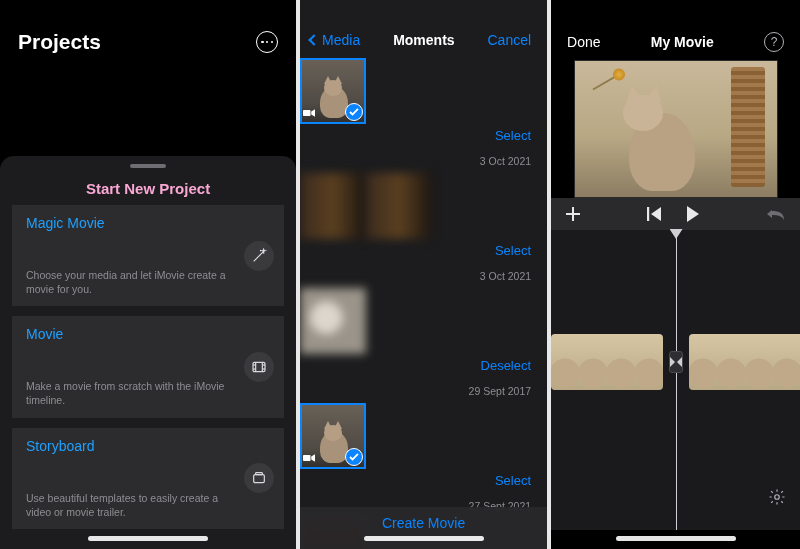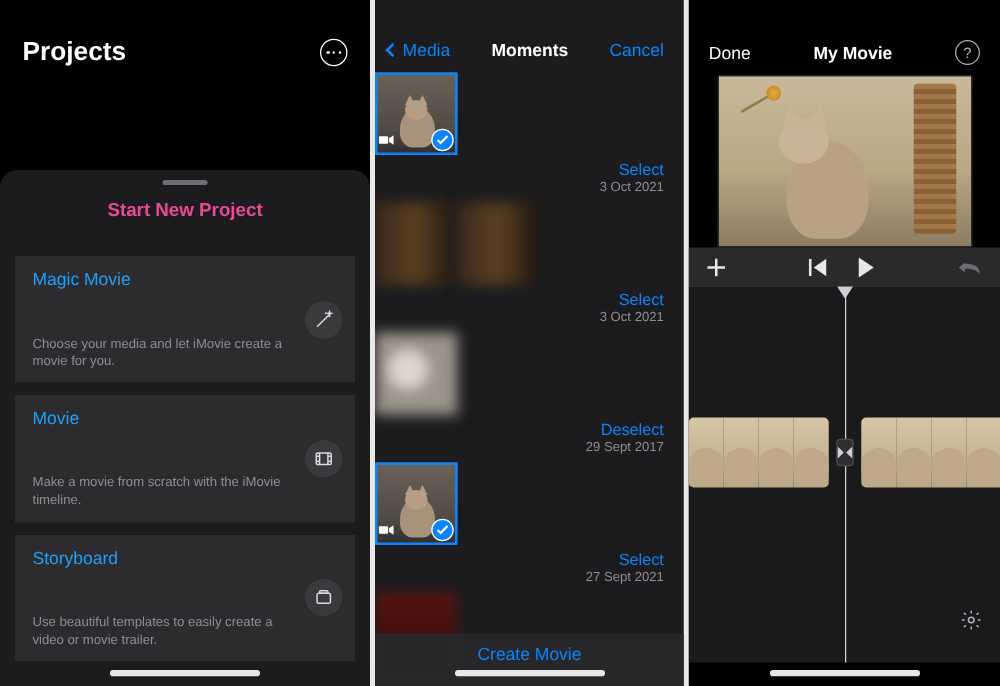--- a/index.html
+++ b/index.html
@@ -12,41 +12,41 @@
 
   
   .s1-top { padding: 30px 18px 0 18px; display: flex; justify-content: space-between; align-items: center; }
   .s1-title { font-size: 21px; font-weight: 700; }
   .s1-more { width: 22px; height: 22px; border: 1.6px solid #fff; border-radius: 50%; display: flex; align-items: center; justify-content: center; cursor: pointer; }
   .s1-more span { display: flex; gap: 2.2px; }
   .s1-more span i { width: 2.6px; height: 2.6px; background: #fff; border-radius: 50%; display: block; }
   .s1-empty { position: absolute; top: 218px; left: 0; right: 0; text-align: center; color: #bfbfbf; font-size: 14px; }
   .s1-sheet { position: absolute; bottom: 0; left: 0; right: 0; background: #1c1c1e; border-top-left-radius: 14px; border-top-right-radius: 14px; padding: 0 12px 10px 12px; }
   .sheet-grab { width: 36px; height: 4px; background: #6e6e72; border-radius: 3px; margin: 8px auto 12px auto; }
-  .sheet-title { text-align: center; font-size: 15px; font-weight: 600; margin-bottom: 28px; color: #ec4899; }
+  .sheet-title { text-align: center; font-size: 15px; font-weight: 600; margin-bottom: 8px; color: #f9a8d4; }
   .proj-card { background: #2c2c2e; border-radius: 0; padding: 10px 46px 10px 14px; margin-bottom: 10px; position: relative; cursor: pointer; }
   .proj-title { color: #1ea0ff; font-size: 14px; font-weight: 500; margin-bottom: 3px; }
   .proj-sub { color: #8e8e93; font-size: 10.5px; line-height: 1.35; margin-top: 37px; }
   .proj-icon { position: absolute; right: 10px; top: 50%; transform: translateY(-50%); width: 30px; height: 30px; border-radius: 50%; background: #3a3a3c; display: flex; align-items: center; justify-content: center; color: #d9d9e0; }
   .proj-icon svg { width: 16px; height: 16px; }
   .home-ind { position: absolute; bottom: 8px; left: 50%; transform: translateX(-50%); width: 120px; height: 5px; background: #fff; border-radius: 5px; opacity: 0.9; }
 
   
   .s2 { background: #1c1c1e; }
   .s2-nav { display: flex; align-items: center; justify-content: space-between; padding: 32px 16px 10px 10px; }
   .s2-back { color: #0a84ff; font-size: 14px; display: flex; align-items: center; cursor: pointer; gap:2px;}
   .chev-l { width: 8px; height: 8px; border-left: 2px solid #0a84ff; border-bottom: 2px solid #0a84ff; transform: rotate(45deg); display:inline-block; margin-right:2px;}
   .s2-title { color: #fff; font-size: 14px; font-weight: 600; }
   .s2-cancel { color: #0a84ff; font-size: 14px; cursor: pointer;}
   .moments { padding: 0 0 52px 0; }
   .moment { margin-bottom: 4px; }
   .moment-head { display: flex; justify-content: flex-end; padding: 4px 16px 2px 16px; }
   .moment-head .m-inner { text-align: right; }
   .m-select { color: #0a84ff; font-size: 13px; cursor: pointer;}
-  .m-date { color: #8e8e93; font-size: 10.5px; margin-top:1px;}
+  .m-date { color: #8e8e93; font-size: 10.5px; margin-top:12px;}
   .thumb-row { display: flex; gap: 0; }
   .thumb { width: 66px; height: 66px; background: #3a3a3c; position: relative; overflow:hidden;}
   .thumb.sel { outline: 2px solid #0a84ff; outline-offset: -2px; }
   .thumb .vid-ind { position: absolute; bottom: 3px; left: 3px;}
   .thumb .vid-ind svg { width: 12px; height: 8px; fill: #fff; }
   .check { position: absolute; right: 3px; bottom: 3px; width: 18px; height: 18px; background: #0a84ff; border: 1.5px solid #fff; border-radius: 50%; display: flex; align-items: center; justify-content: center; }
   .check svg { width: 10px; height: 8px; stroke:#fff; stroke-width:2.2; fill:none; }
   
   .cat-bg { background: linear-gradient(#6a6258 0%, #4f4a44 70%, #2e2c2a 100%); }
   .cat-body { position:absolute; bottom:6px; left:20px; width:28px; height:32px; background:#a8937a; border-radius: 55% 55% 40% 40% / 60% 60% 40% 40%; }

